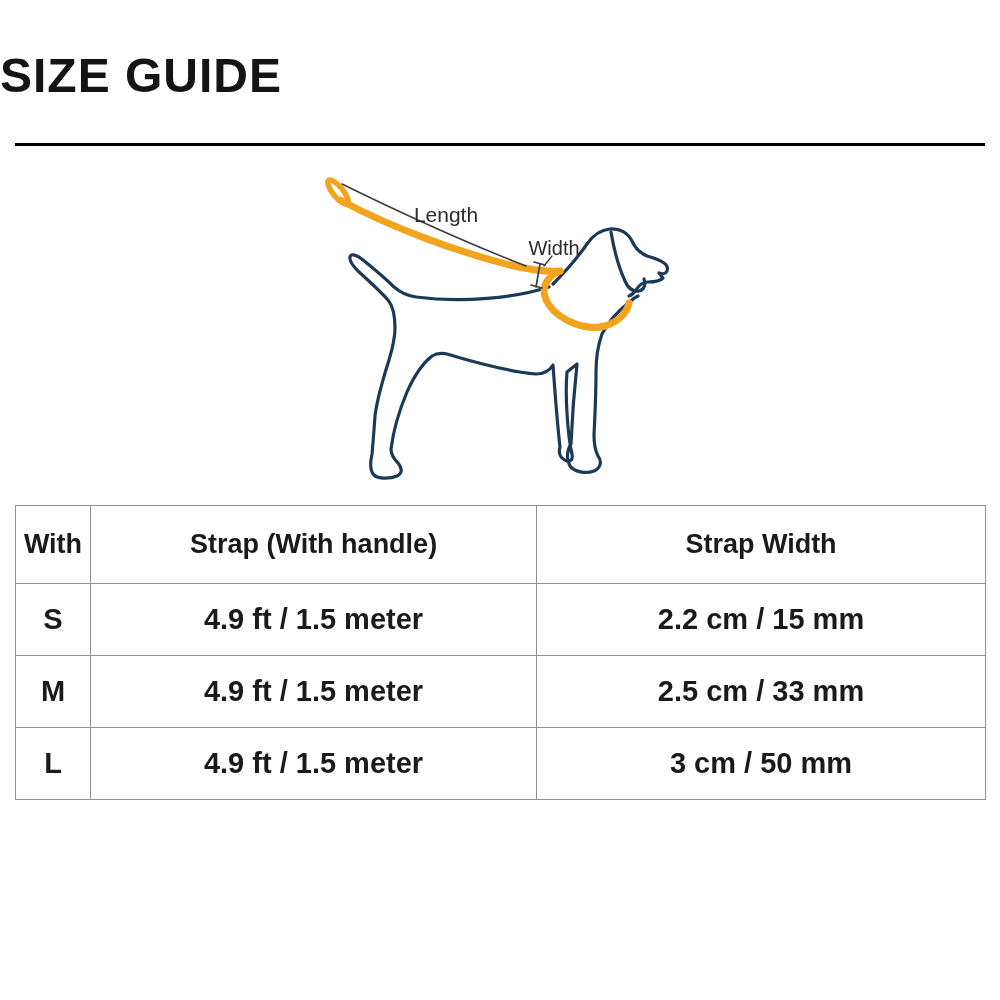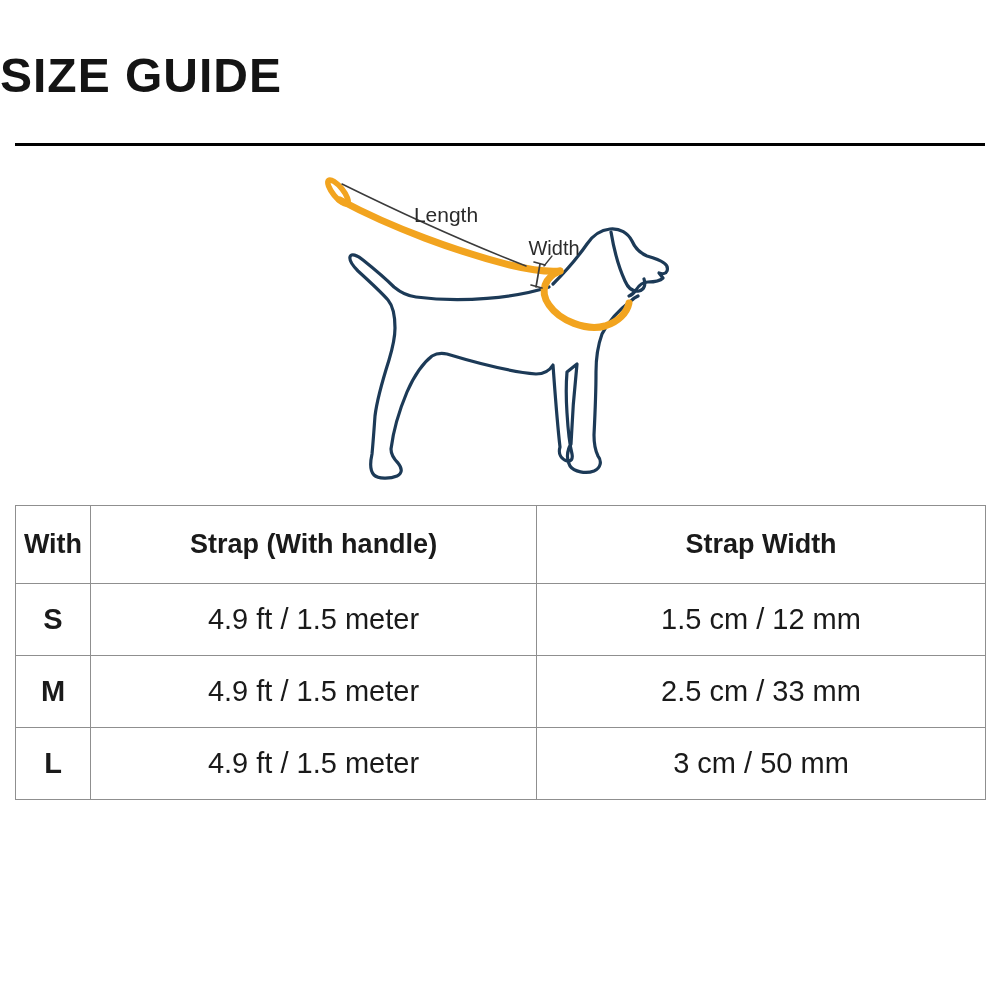--- a/index.html
+++ b/index.html
@@ -23,21 +23,21 @@
   }
   .size-table{
     position:absolute;top:505px;left:15px;width:970px;
     border-collapse:collapse;table-layout:fixed;
   }
   .size-table th,.size-table td{
     border:1px solid #8f8f8f;text-align:center;vertical-align:middle;
     color:#1a1a1a;padding:0;
   }
   .size-table th{font-size:27px;font-weight:700;height:77px;}
-  .size-table td{font-size:29px;font-weight:400;height:71px;}
+  .size-table td{font-size:29px;font-weight:700;height:71px;}
   .size-table td.size-cell{font-weight:700;}
   .col-size{width:75px;}
   .col-length{width:446px;}
   .col-width{width:449px;}
 </style>
 </head>
 <body>
 
 <div class="page-title">SIZE GUIDE</div>
 <div class="title-divider"></div>
@@ -127,21 +127,21 @@
     <tr>
       <th>With</th>
       <th>Strap (With handle)</th>
       <th>Strap Width</th>
     </tr>
   </thead>
   <tbody>
     <tr>
       <td class="size-cell">S</td>
       <td>4.9 ft / 1.5 meter</td>
-      <td>1.5 cm / 12 mm</td>
+      <td>2.2 cm / 15 mm</td>
     </tr>
     <tr>
       <td class="size-cell">M</td>
       <td>4.9 ft / 1.5 meter</td>
       <td>2.5 cm / 33 mm</td>
     </tr>
     <tr>
       <td class="size-cell">L</td>
       <td>4.9 ft / 1.5 meter</td>
       <td>3 cm / 50 mm</td>

